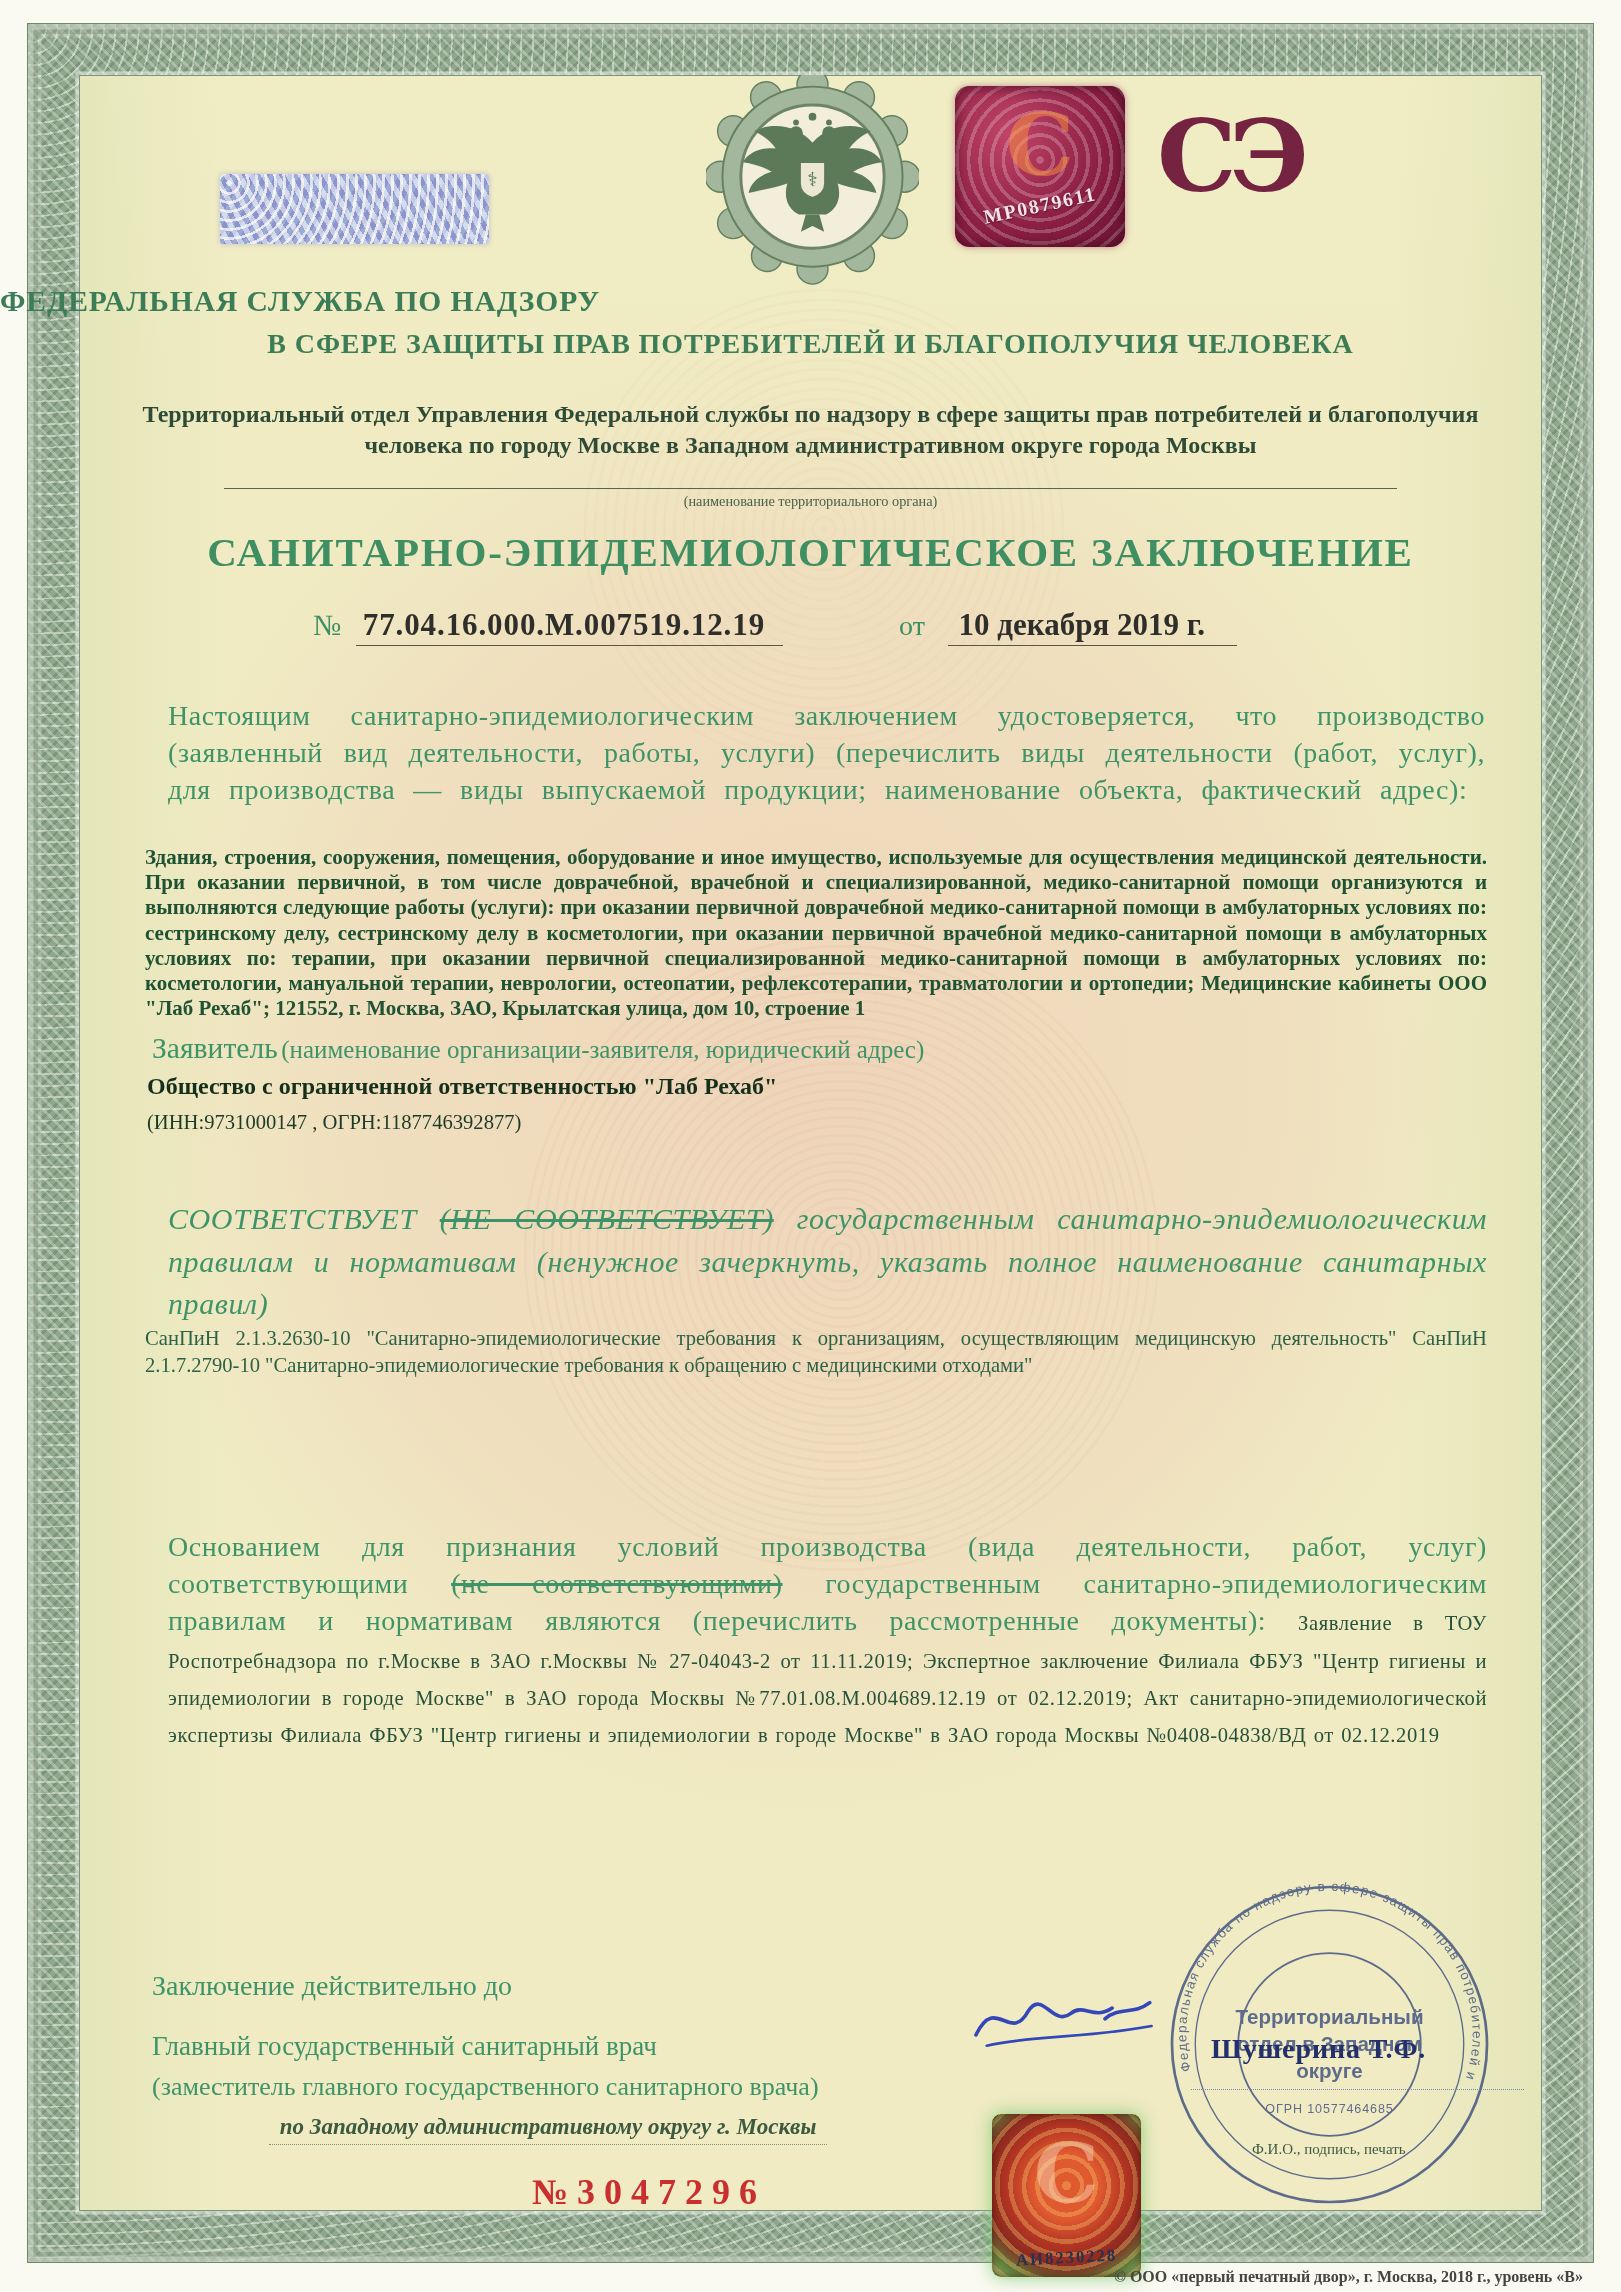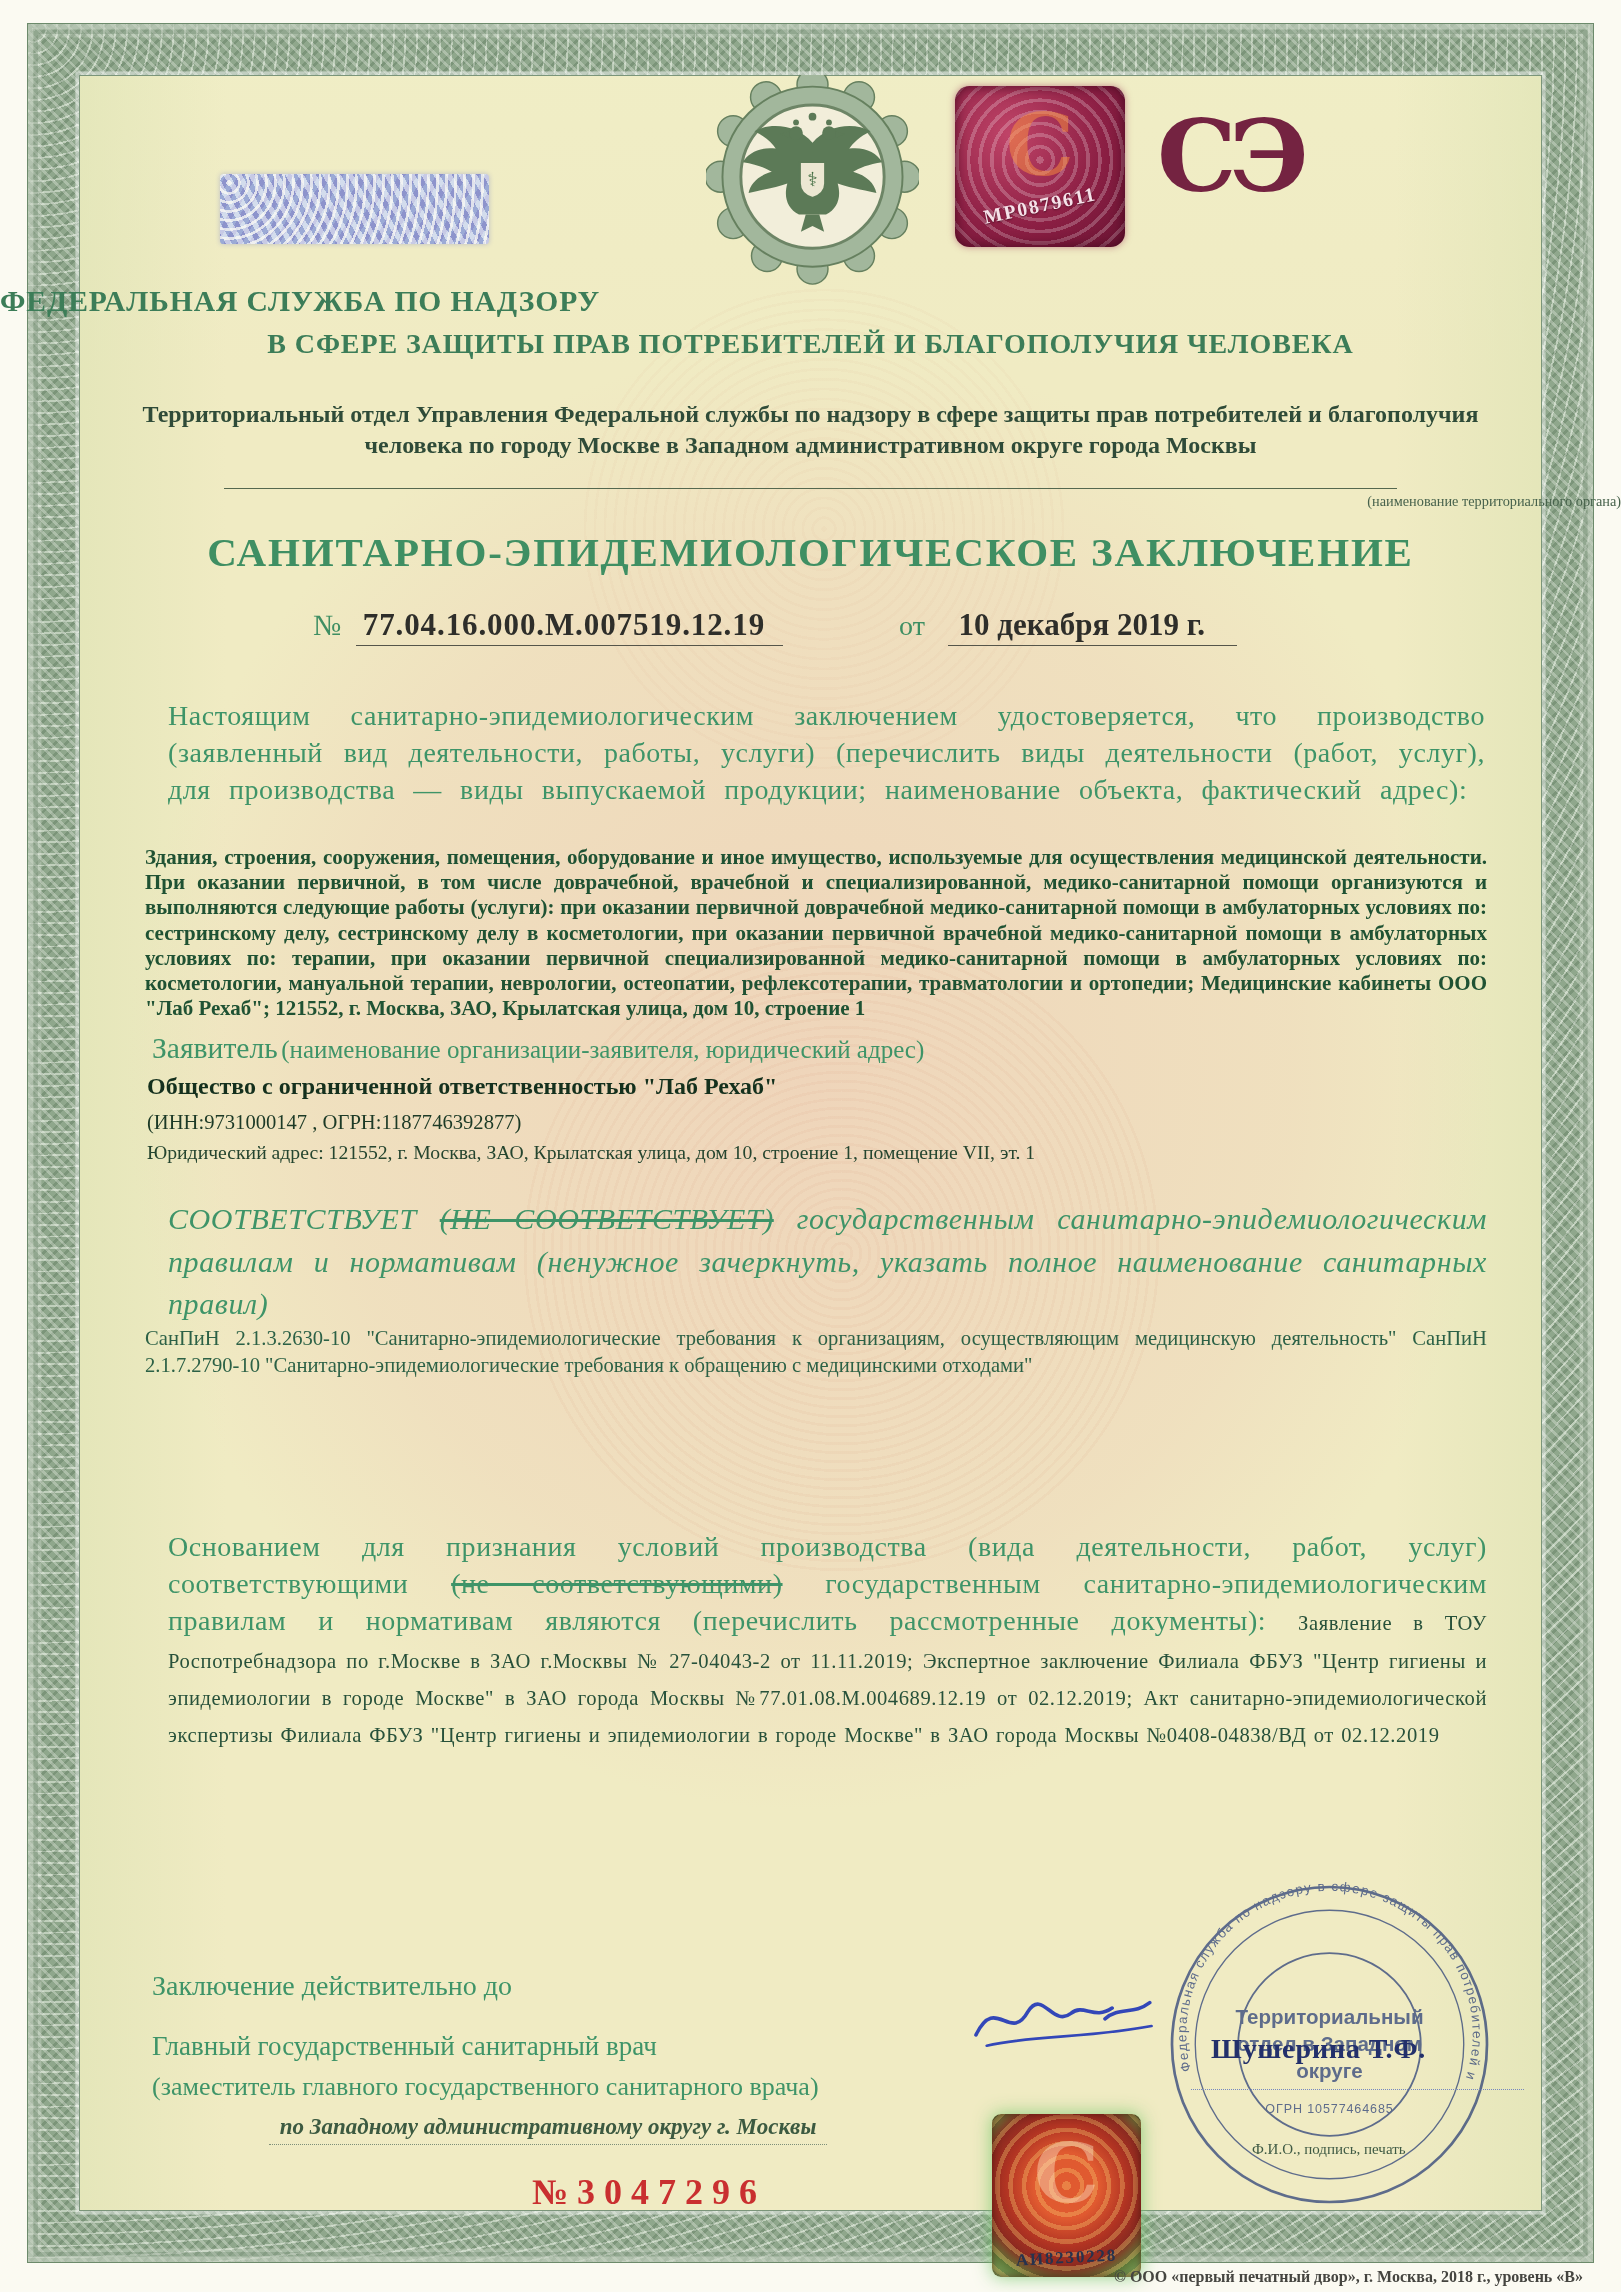--- a/index.html
+++ b/index.html
@@ -53,21 +53,21 @@
     font-size:100px;line-height:1;color:#742341;letter-spacing:-7.2px;}
 
   
   .agency1{position:absolute;top:285px;left:0;width:100%;text-align:left;font-weight:bold;font-size:29.6px;
     color:#3c7d58;letter-spacing:0.9px;}
   .agency2{position:absolute;top:328px;left:0;width:100%;text-align:center;font-weight:bold;font-size:28px;
     color:#3c7d58;letter-spacing:0.9px;}
   .territorial{position:absolute;top:399px;left:116px;right:116px;text-align:center;font-weight:bold;font-size:24px;
     color:#2f4b38;line-height:1.3;}
   .terr-rule{position:absolute;top:488px;left:224px;right:224px;border-top:1.8px solid #55684f;}
-  .terr-caption{position:absolute;top:493px;left:0;width:100%;text-align:right;font-size:14.3px;color:#47624c;}
+  .terr-caption{position:absolute;top:493px;left:0;width:100%;text-align:center;font-size:14.3px;color:#47624c;}
   .main-title{position:absolute;top:528px;left:0;width:100%;text-align:center;font-weight:bold;font-size:41px;
     color:#3f8f63;letter-spacing:1.8px;}
   .numline{position:absolute;top:607px;left:313px;right:134px;display:flex;align-items:baseline;}
   .numline .nsign{font-size:29.6px;color:#3f8f63;margin-right:14.3px;}
   .numline .nval{font-size:31px;font-weight:bold;color:#2e2e2a;border-bottom:1.8px solid #55554a;padding:0 18px 1.8px 7.2px;letter-spacing:0.9px;}
   .numline .ot{font-size:28px;color:#3f8f63;margin-left:116px;margin-right:23px;}
   .numline .ndate{font-size:31px;font-weight:bold;color:#2e2e2a;border-bottom:1.8px solid #55554a;padding:0 32px 1.8px 10.7px;}
 
   
   .p-green{color:#3e9468;text-align:justify;word-spacing:.38em;letter-spacing:.02em;margin-left:16px;}
@@ -186,21 +186,20 @@
 
   <div class="certify p-green">Настоящим санитарно-эпидемиологическим заключением удостоверяется, что производство (заявленный вид деятельности, работы, услуги) (перечислить виды деятельности (работ, услуг), для производства — виды выпускаемой продукции; наименование объекта, фактический адрес):</div>
   <div class="activity">Здания, строения, сооружения, помещения, оборудование и иное имущество, используемые для осуществления медицинской деятельности. При оказании первичной, в том числе доврачебной, врачебной и специализированной, медико-санитарной помощи организуются и выполняются следующие работы (услуги): при оказании первичной доврачебной медико-санитарной помощи в амбулаторных условиях по: сестринскому делу, сестринскому делу в косметологии, при оказании первичной врачебной медико-санитарной помощи в амбулаторных условиях по: терапии, при оказании первичной специализированной медико-санитарной помощи в амбулаторных условиях по: косметологии, мануальной терапии, неврологии, остеопатии, рефлексотерапии, травматологии и ортопедии; Медицинские кабинеты ООО "Лаб Рехаб"; 121552, г. Москва, ЗАО, Крылатская улица, дом 10, строение 1</div>
 
   <div class="applicant-line">
     <span class="lbl">Заявитель</span>
     <span class="cap">(наименование организации-заявителя, юридический адрес)</span>
   </div>
   <div class="company">Общество с ограниченной ответственностью "Лаб Рехаб"</div>
   <div class="ids">(ИНН:9731000147 , ОГРН:1187746392877)</div>
-  <div class="address">Юридический адрес: 121552, г. Москва, ЗАО, Крылатская улица, дом 10, строение 1, помещение VII, эт. 1</div>
 
   <div class="conforms p-green">
     <span>СООТВЕТСТВУЕТ</span>
     <span class="strike">(НЕ  СООТВЕТСТВУЕТ)</span>
     <span>государственным санитарно-эпидемиологическим правилам и нормативам (ненужное зачеркнуть, указать полное наименование санитарных правил)</span>
   </div>
 
   <div class="sanpin">СанПиН 2.1.3.2630-10 "Санитарно-эпидемиологические требования к организациям, осуществляющим медицинскую деятельность" СанПиН 2.1.7.2790-10 "Санитарно-эпидемиологические требования к обращению с медицинскими отходами"</div>
 
   <div class="basis p-green">

